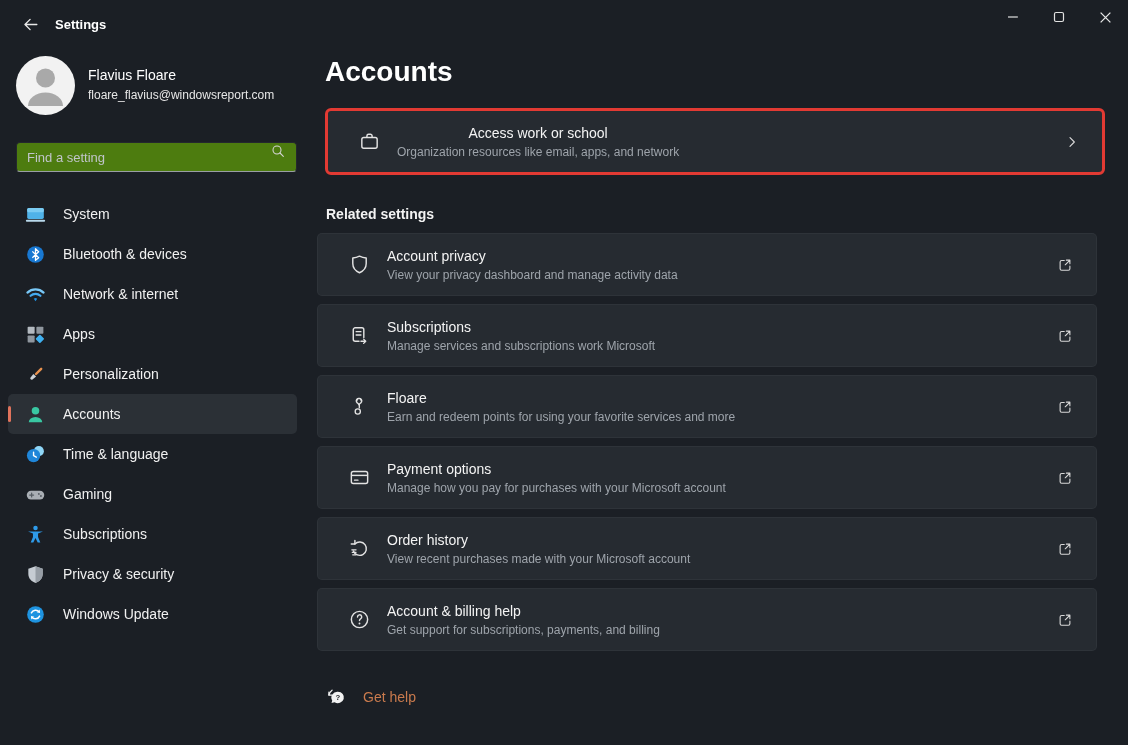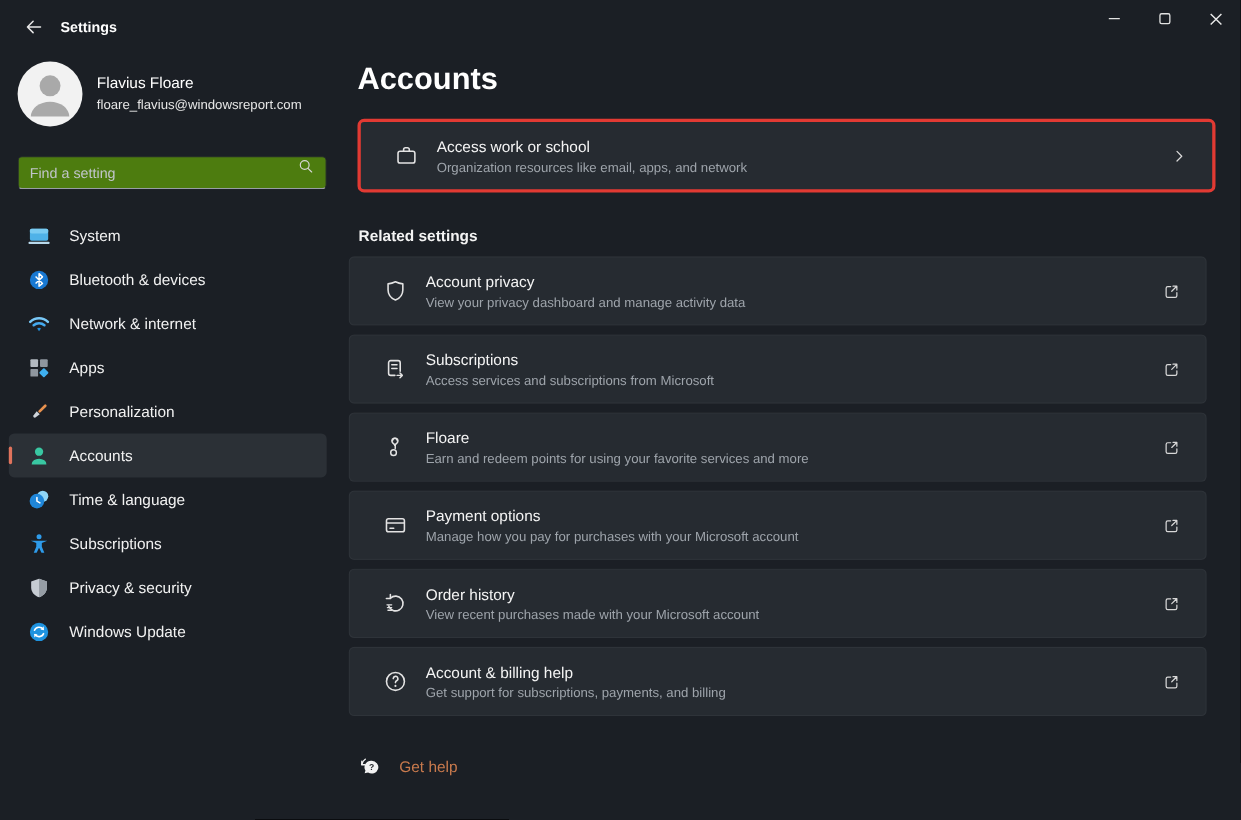--- a/index.html
+++ b/index.html
@@ -33,21 +33,21 @@
   .nav-item { height:40px; border-radius:5px; display:flex; align-items:center;
     padding-left:17px; position:relative; cursor:pointer; }
   .nav-item.selected { background:#2b3036; }
   .pill { position:absolute; left:0; top:12px; width:3px; height:16px; border-radius:2px; background:#e0735c; }
   .nav-icon { width:21px; height:21px; flex:none; display:block; }
   .nav-label { margin-left:17px; font-size:14px; color:#f1f1f1; }
   
   .page-title { position:absolute; left:325px; top:56px; font-size:28px; font-weight:700; color:#ffffff; }
   .hl-card { position:absolute; left:325px; top:108px; width:780px; height:67px;
     background:#262b31; border:3px solid #e23a33; border-radius:6px;
-    display:flex; align-items:center; cursor:pointer; }
+    display:flex; align-items:center; cursor:pointer;text-align:center; }
   .related-heading { position:absolute; left:326px; top:206px; font-size:14px; font-weight:700; color:#f3f3f3; }
   .cards { position:absolute; left:317px; top:233px; width:780px; display:flex; flex-direction:column; gap:8px; }
   .card { height:63px; background:#262b31; border:1px solid rgba(255,255,255,0.04);
     border-radius:5px; display:flex; align-items:center; cursor:pointer; }
   .row-icon { width:23px; height:23px; margin-left:30px; flex:none; display:block; }
   .row-text { margin-left:16px; display:flex; flex-direction:column; gap:4px; }
   .row-title { font-size:14px; color:#f4f4f4; }
   .row-sub { font-size:12px; color:#9ea4ab; }
   .row-end { margin-left:auto; margin-right:22px; display:flex; align-items:center; }
   
@@ -174,20 +174,29 @@
 
     <div class="nav-item">
       <svg class="nav-icon" viewBox="0 0 24 24">
         <circle cx="15.8" cy="8.2" r="5.8" fill="#8fd6f7"></circle>
         <circle cx="9.8" cy="13.2" r="7.6" fill="#1f86d9"></circle>
         <path d="M9.8 9.4v3.8l3.1 1.9" stroke="#fff" stroke-width="1.6" fill="none" stroke-linecap="round"></path>
       </svg>
       <span class="nav-label">Time &amp; language</span>
     </div>
 
+    <div class="nav-item">
+      <svg class="nav-icon" viewBox="0 0 24 24">
+        <rect x="2" y="7.8" width="20" height="9.8" rx="4.9" fill="#a9aeb4"></rect>
+        <path d="M7.6 10.4v4.4M5.4 12.6h4.4" stroke="#565c63" stroke-width="1.4" stroke-linecap="round"></path>
+        <circle cx="15.8" cy="11.3" r="1.1" fill="#565c63"></circle>
+        <circle cx="18.2" cy="13.7" r="1.1" fill="#565c63"></circle>
+      </svg>
+      <span class="nav-label">Gaming</span>
+    </div>
 
     <div class="nav-item">
       <svg class="nav-icon" viewBox="0 0 24 24">
         <circle cx="12" cy="4.6" r="2.6" fill="#2e9bea"></circle>
         <path d="M3.5 8.6h17l-5.6 2.3v4l2.6 6.3h-3L12 15.9l-2.5 5.3h-3l2.6-6.3v-4z" fill="#2e9bea"></path>
       </svg>
       <span class="nav-label">Subscriptions</span>
     </div>
 
     <div class="nav-item">
@@ -249,21 +258,21 @@
     </div>
 
     <div class="card">
       <svg class="row-icon" viewBox="0 0 24 24">
         <path d="M16.5 14V6a2 2 0 0 0-2-2H7.5a2 2 0 0 0-2 2v10a2 2 0 0 0 2 2h4" stroke="#e3e3e3" stroke-width="1.5" fill="none" stroke-linecap="round"></path>
         <path d="M8.5 8h5M8.5 11.5h5" stroke="#e3e3e3" stroke-width="1.4" stroke-linecap="round"></path>
         <path d="M13.5 18h5m0 0l-2.2-2.2M18.5 18l-2.2 2.2" stroke="#e3e3e3" stroke-width="1.4" fill="none" stroke-linecap="round" stroke-linejoin="round"></path>
       </svg>
       <div class="row-text">
         <div class="row-title">Subscriptions</div>
-        <div class="row-sub">Access services and subscriptions from Microsoft</div>
+        <div class="row-sub">Manage services and subscriptions work Microsoft</div>
       </div>
       <div class="row-end">
         <svg width="18" height="18" viewBox="0 0 24 24">
           <path d="M18.5 13.5v3.5a2 2 0 0 1-2 2h-9a2 2 0 0 1-2-2v-9a2 2 0 0 1 2-2H11" stroke="#d8d8d8" stroke-width="1.5" fill="none" stroke-linecap="round"></path>
           <path d="M13.8 5.5h4.7v4.7M18.3 5.7L12.3 11.7" stroke="#d8d8d8" stroke-width="1.5" fill="none" stroke-linecap="round" stroke-linejoin="round"></path>
         </svg>
       </div>
     </div>
 
     <div class="card">

